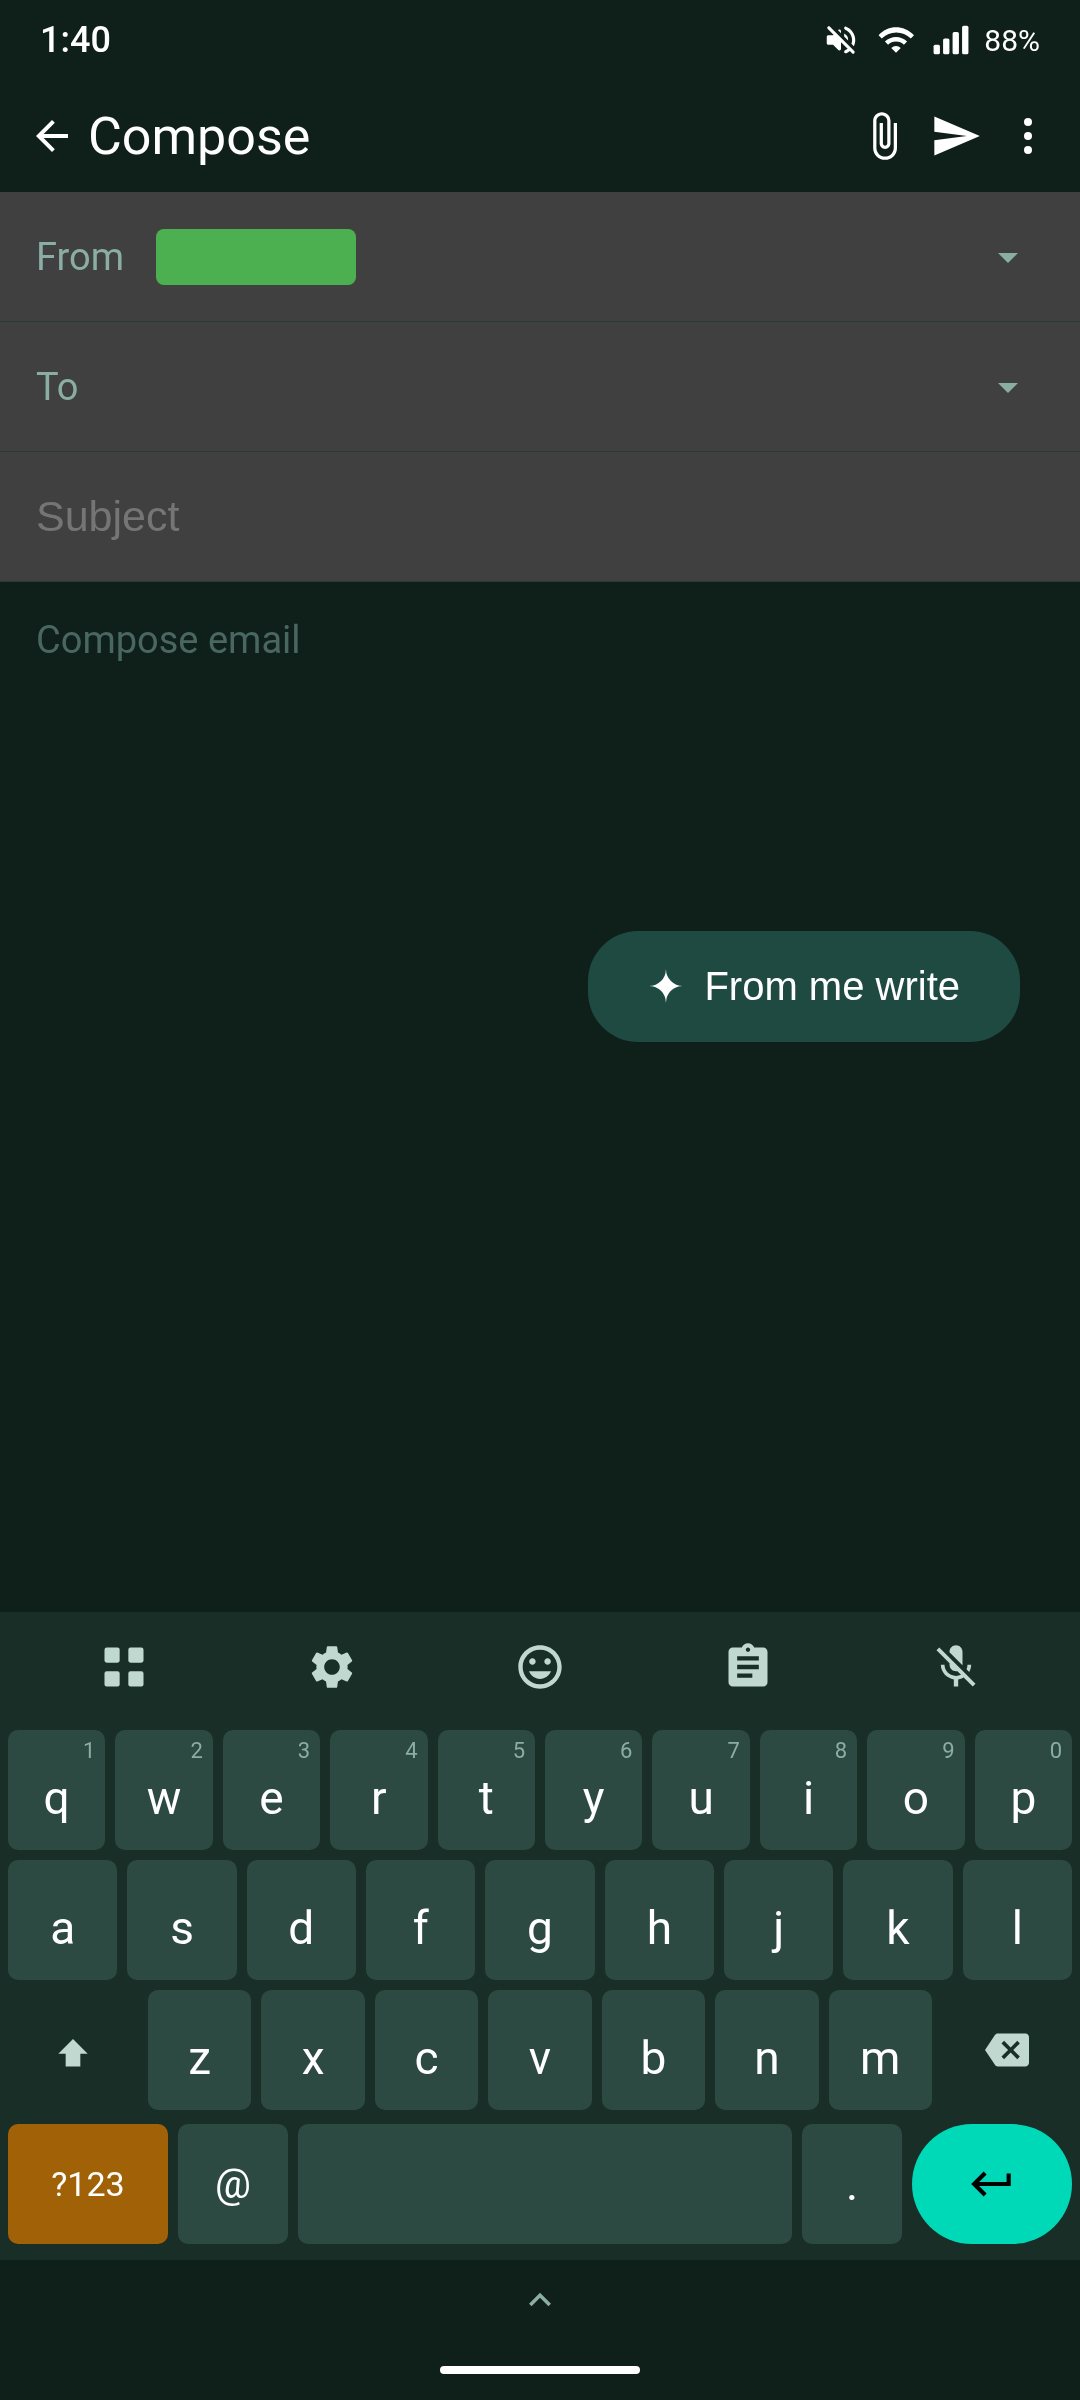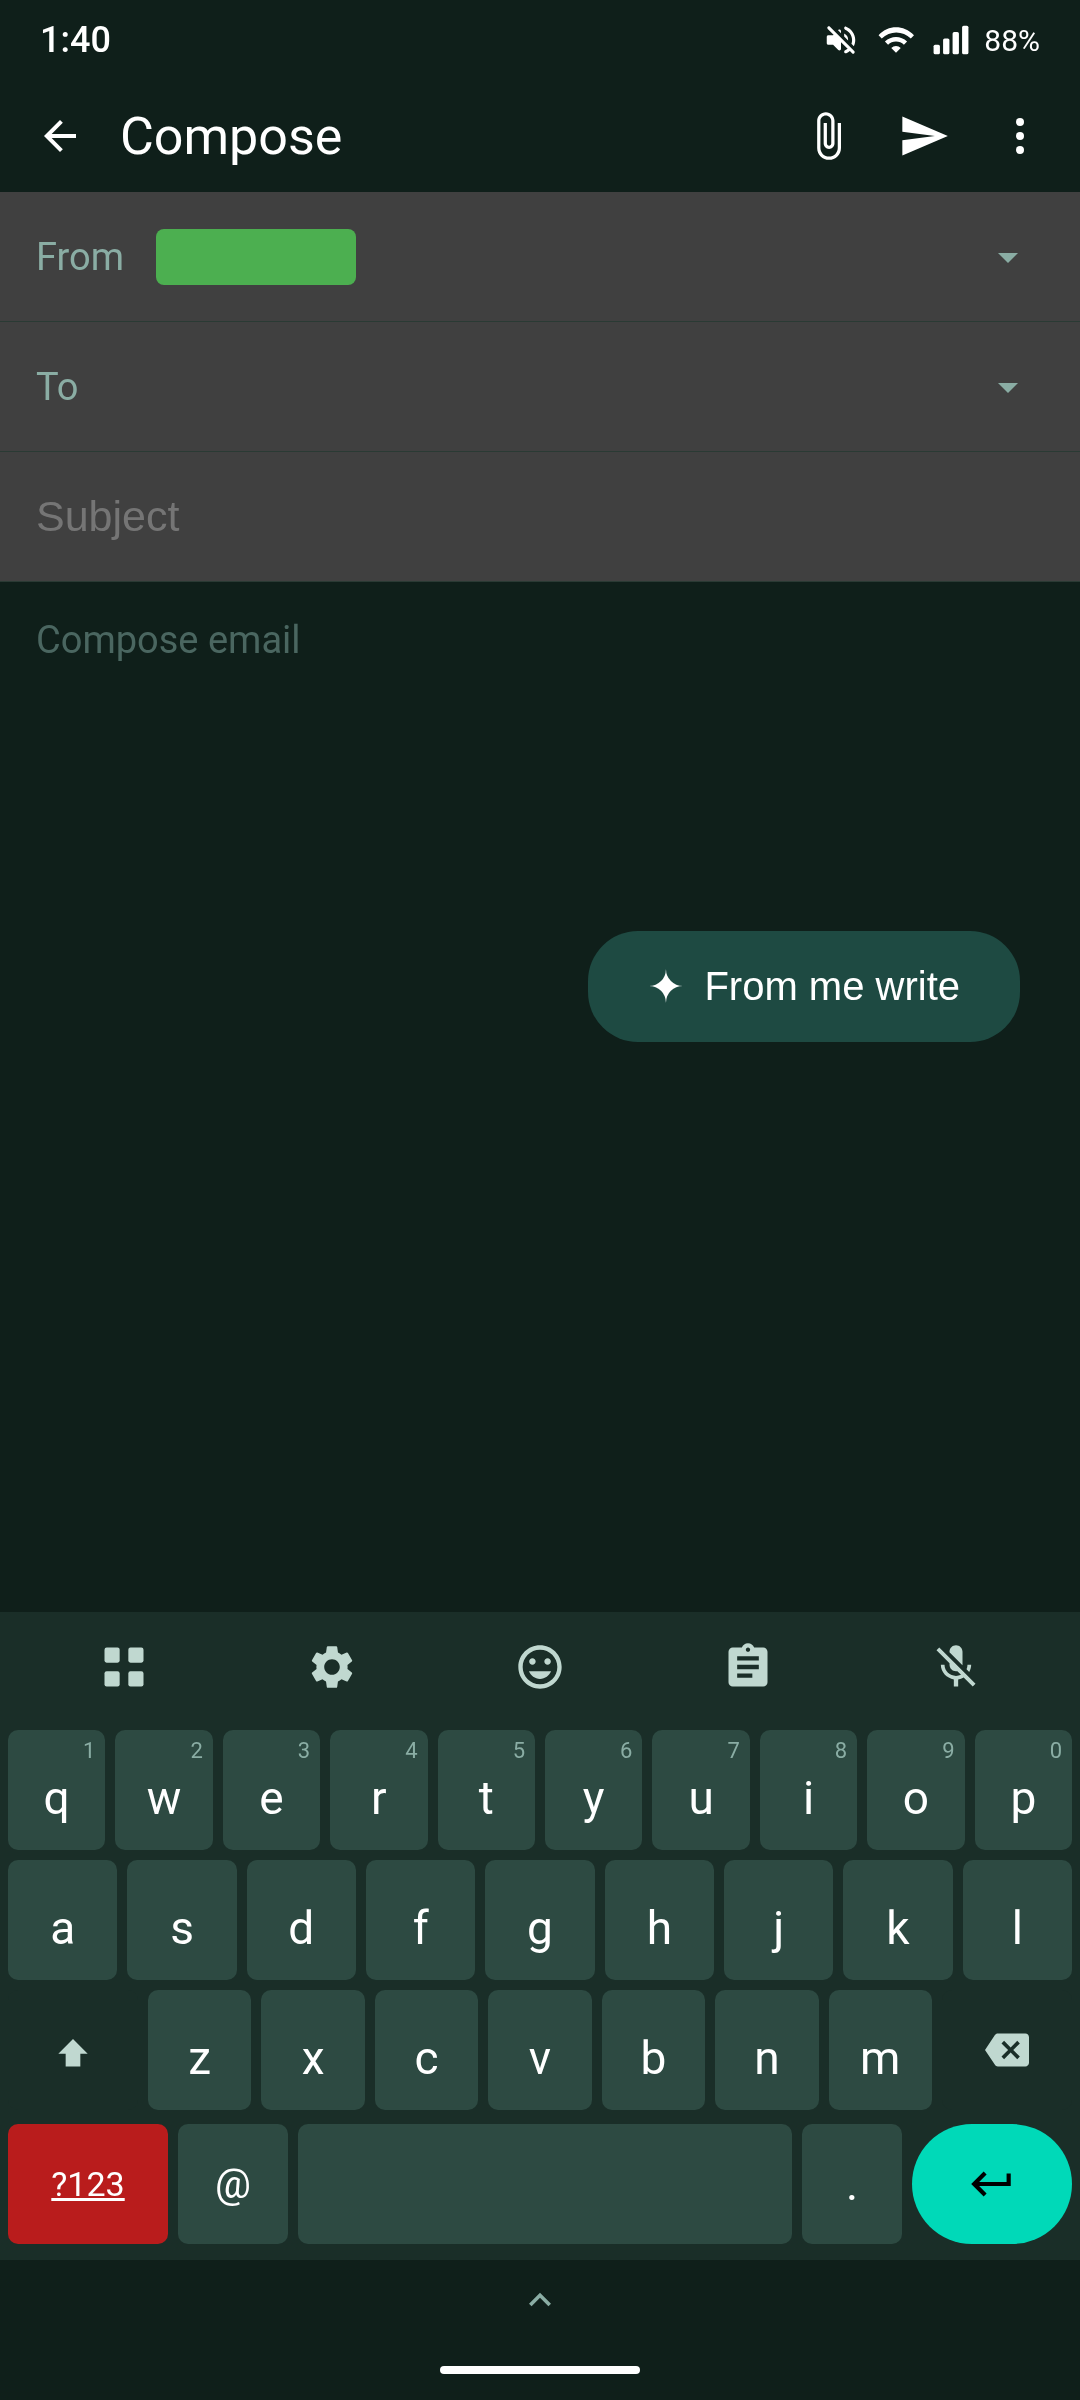--- a/index.html
+++ b/index.html
@@ -37,22 +37,21 @@
     .battery-text {
       font-size: 30px;
       color: #ffffff;
     }
 
     
     .toolbar {
       height: 112px;
       display: flex;
       align-items: center;
-      padding: 0 24px;
-      gap: 24px;
+      padding: 0 16px;
       background-color: #0f1f1a;
     }
     .toolbar-back {
       width: 72px;
       height: 72px;
       display: flex;
       align-items: center;
       justify-content: center;
       cursor: pointer;
     }
@@ -219,23 +218,22 @@
     .key-shift {
       width: 130px;
       background-color: #1a2e28;
     }
     .key-backspace {
       width: 130px;
       background-color: #1a2e28;
     }
     .key-num {
       width: 160px;
-      background-color: #b91c1c;
+      background-color: #a16207;
       font-size: 34px;
-      text-decoration: underline;
     }
     .key-at {
       width: 120px;
       background-color: #2d4a42;
       font-size: 40px;
     }
     .key-space {
       flex: 1;
       background-color: #2d4a42;
       height: 120px;

